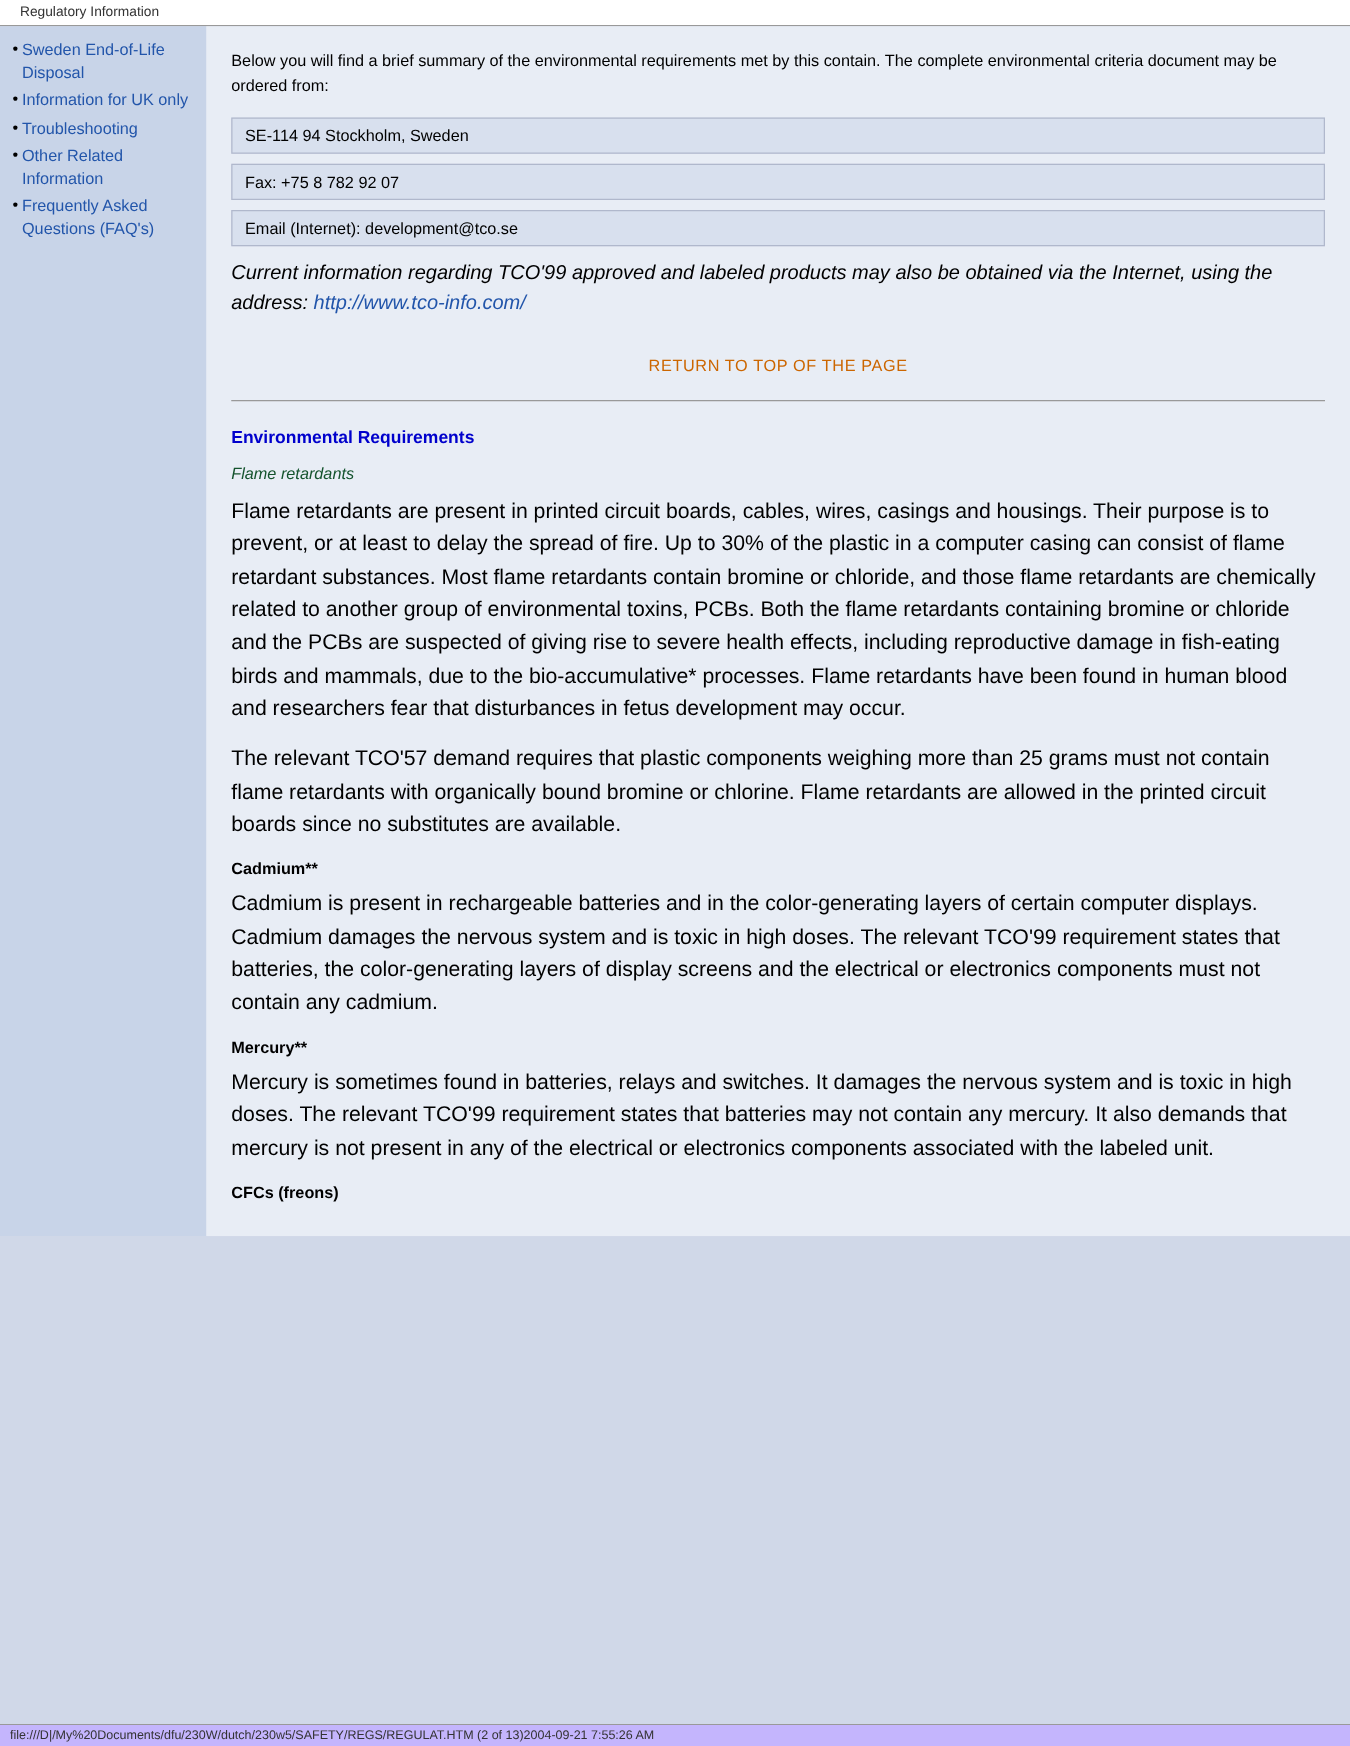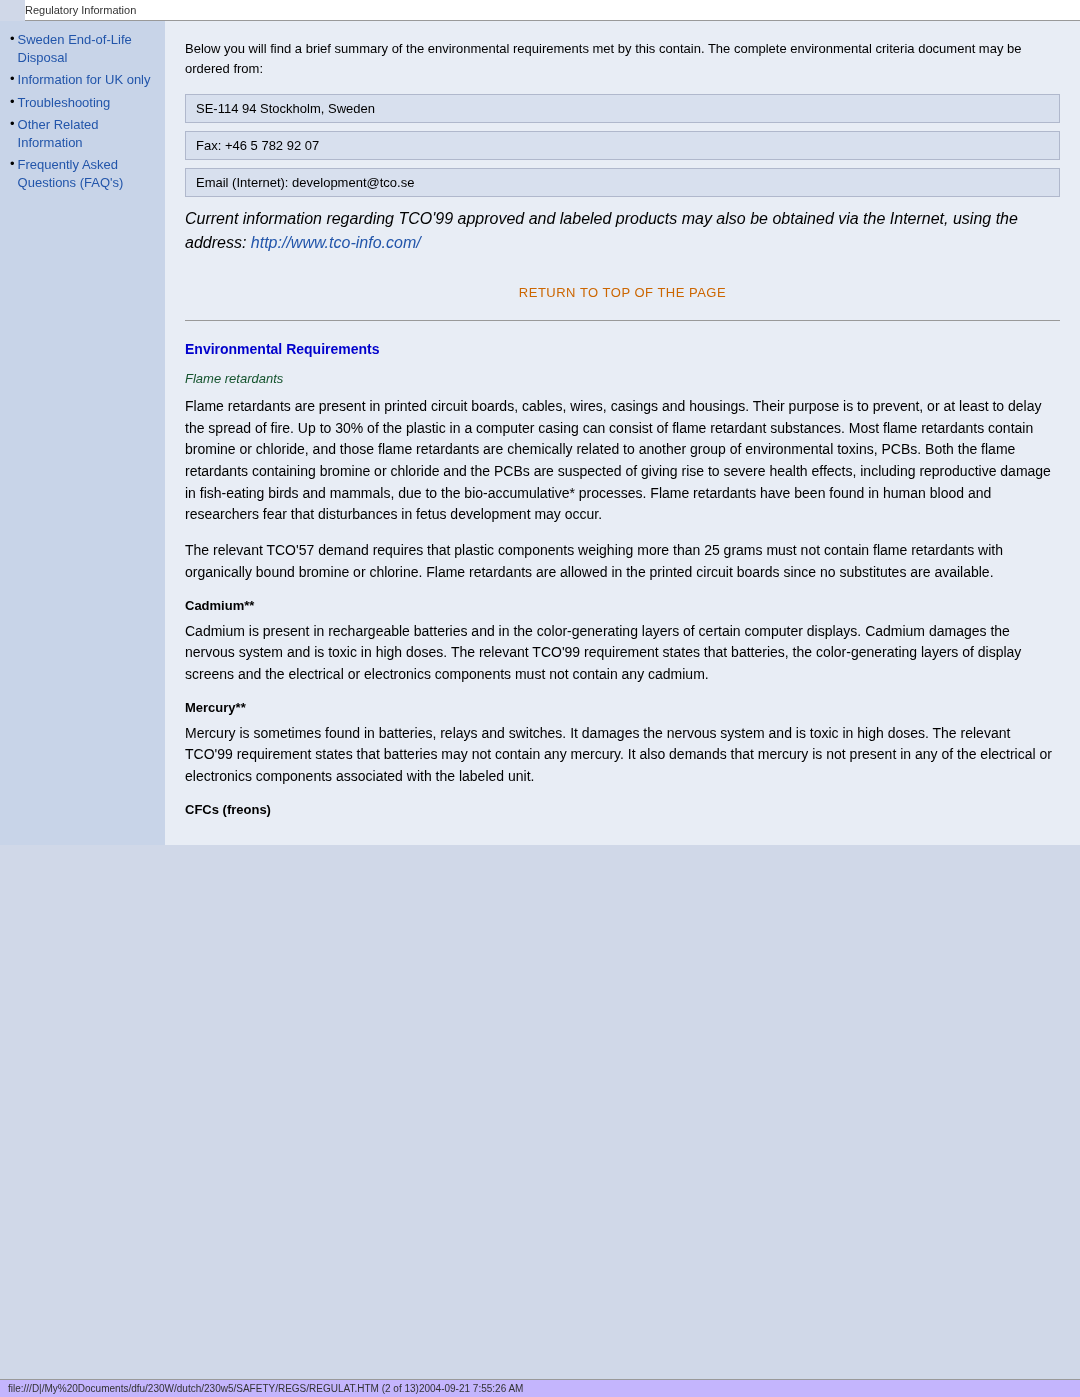--- a/index.html
+++ b/index.html
@@ -9,24 +9,23 @@
     }
     body {
       font-family: Arial, Helvetica, sans-serif;
       font-size: 13px;
       background-color: #d0d8e8;
       color: #000;
     }
     .top-bar {
       background-color: #fff;
       border-bottom: 1px solid #999;
-      padding: 4px 0;
+      padding: 4px 16px;
       font-size: 11px;
       color: #333;
-      margin-left: 25px;
     }
     .layout {
       display: flex;
       min-height: calc(100% - 50px);
     }
     .sidebar {
       width: 165px;
       min-width: 165px;
       background-color: #c8d4e8;
       padding: 10px 8px;
@@ -113,21 +112,21 @@
       font-size: 14px;
       margin-bottom: 14px;
     }
     .subsection-title-italic {
       font-style: italic;
       font-size: 13px;
       margin-bottom: 10px;
       color: #14532d;
     }
     .body-text {
-      font-size: 14px;
+      font-size: 17px;
       color: #000;
       line-height: 1.55;
       margin-bottom: 14px;
     }
     .subsection-bold {
       font-weight: bold;
       font-size: 13px;
       margin-bottom: 8px;
       margin-top: 14px;
       color: #000;
@@ -178,21 +177,21 @@
     </ul>
   </div>
 
   <div class="main-content">
     <p class="intro-text">Below you will find a brief summary of the environmental requirements met by this contain. The complete environmental criteria document may be ordered from:</p>
 
     <div class="address-block">
       <span>SE-114 94 Stockholm, Sweden</span>
     </div>
     <div class="address-block">
-      <span>Fax: +46 5 782 92 07</span>
+      <span>Fax: +75 8 782 92 07</span>
     </div>
     <div class="address-block">
       <span>Email (Internet): development@tco.se</span>
     </div>
 
     <p class="italic-note">
       <span>Current information regarding TCO'99 approved and labeled products may also be obtained via the Internet, using the address: </span><a href="#">http://www.tco-info.com/</a>
     </p>
 
     <div class="return-link">

